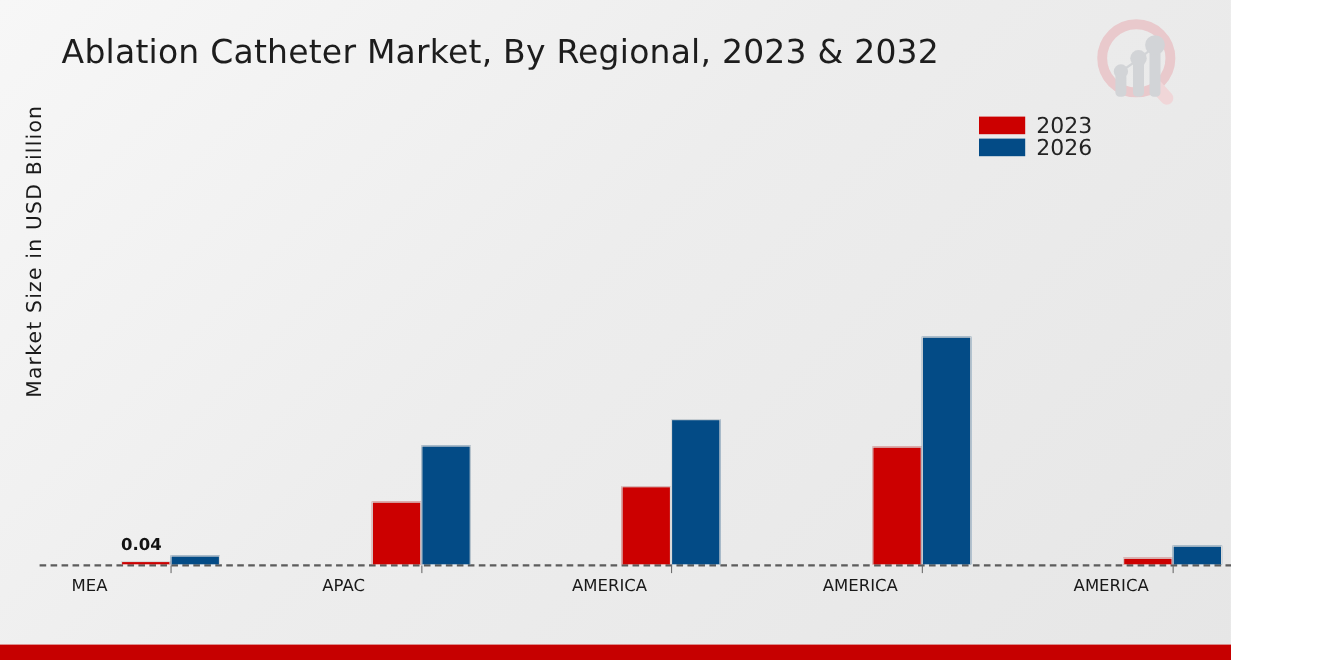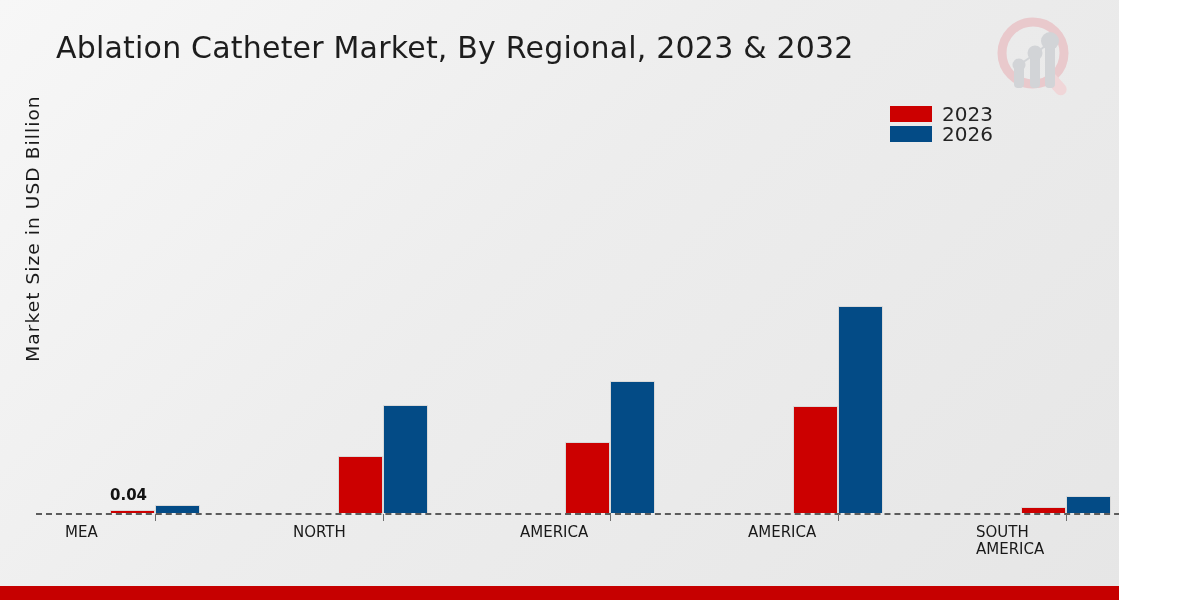--- a/index.html
+++ b/index.html
@@ -208,33 +208,32 @@
           <span class="bar series-2032" title="SOUTH AMERICA 2032: 0.21" style="height: 17px; background: rgb(3, 75, 134);"></span>
         </div>
       </div>
     <div id="labels-layer">
         <div class="tick" style="left: 155px;"></div>
         <div class="cat-label" style="left: 155px;">
           <div>MEA</div>
         </div>
         <div class="tick" style="left: 383px;"></div>
         <div class="cat-label" style="left: 383px;">
-          <div>NORTH</div>
+          <div>APAC</div>
         </div>
         <div class="tick" style="left: 610px;"></div>
         <div class="cat-label" style="left: 610px;">
           <div>AMERICA</div>
         </div>
         <div class="tick" style="left: 838px;"></div>
         <div class="cat-label" style="left: 838px;">
           <div>AMERICA</div>
         </div>
         <div class="tick" style="left: 1066px;"></div>
         <div class="cat-label" style="left: 1066px;">
-          <div>SOUTH</div>
           <div>AMERICA</div>
         </div>
         <div class="data-label" style="left: 110px; top: 486px; width: 45px; text-align: left;">0.04</div>
       </div>
   </div>
 
   <div id="bottom-bar" style="background: rgb(198, 0, 0);"></div>
 </div>
 
 </body></html>

